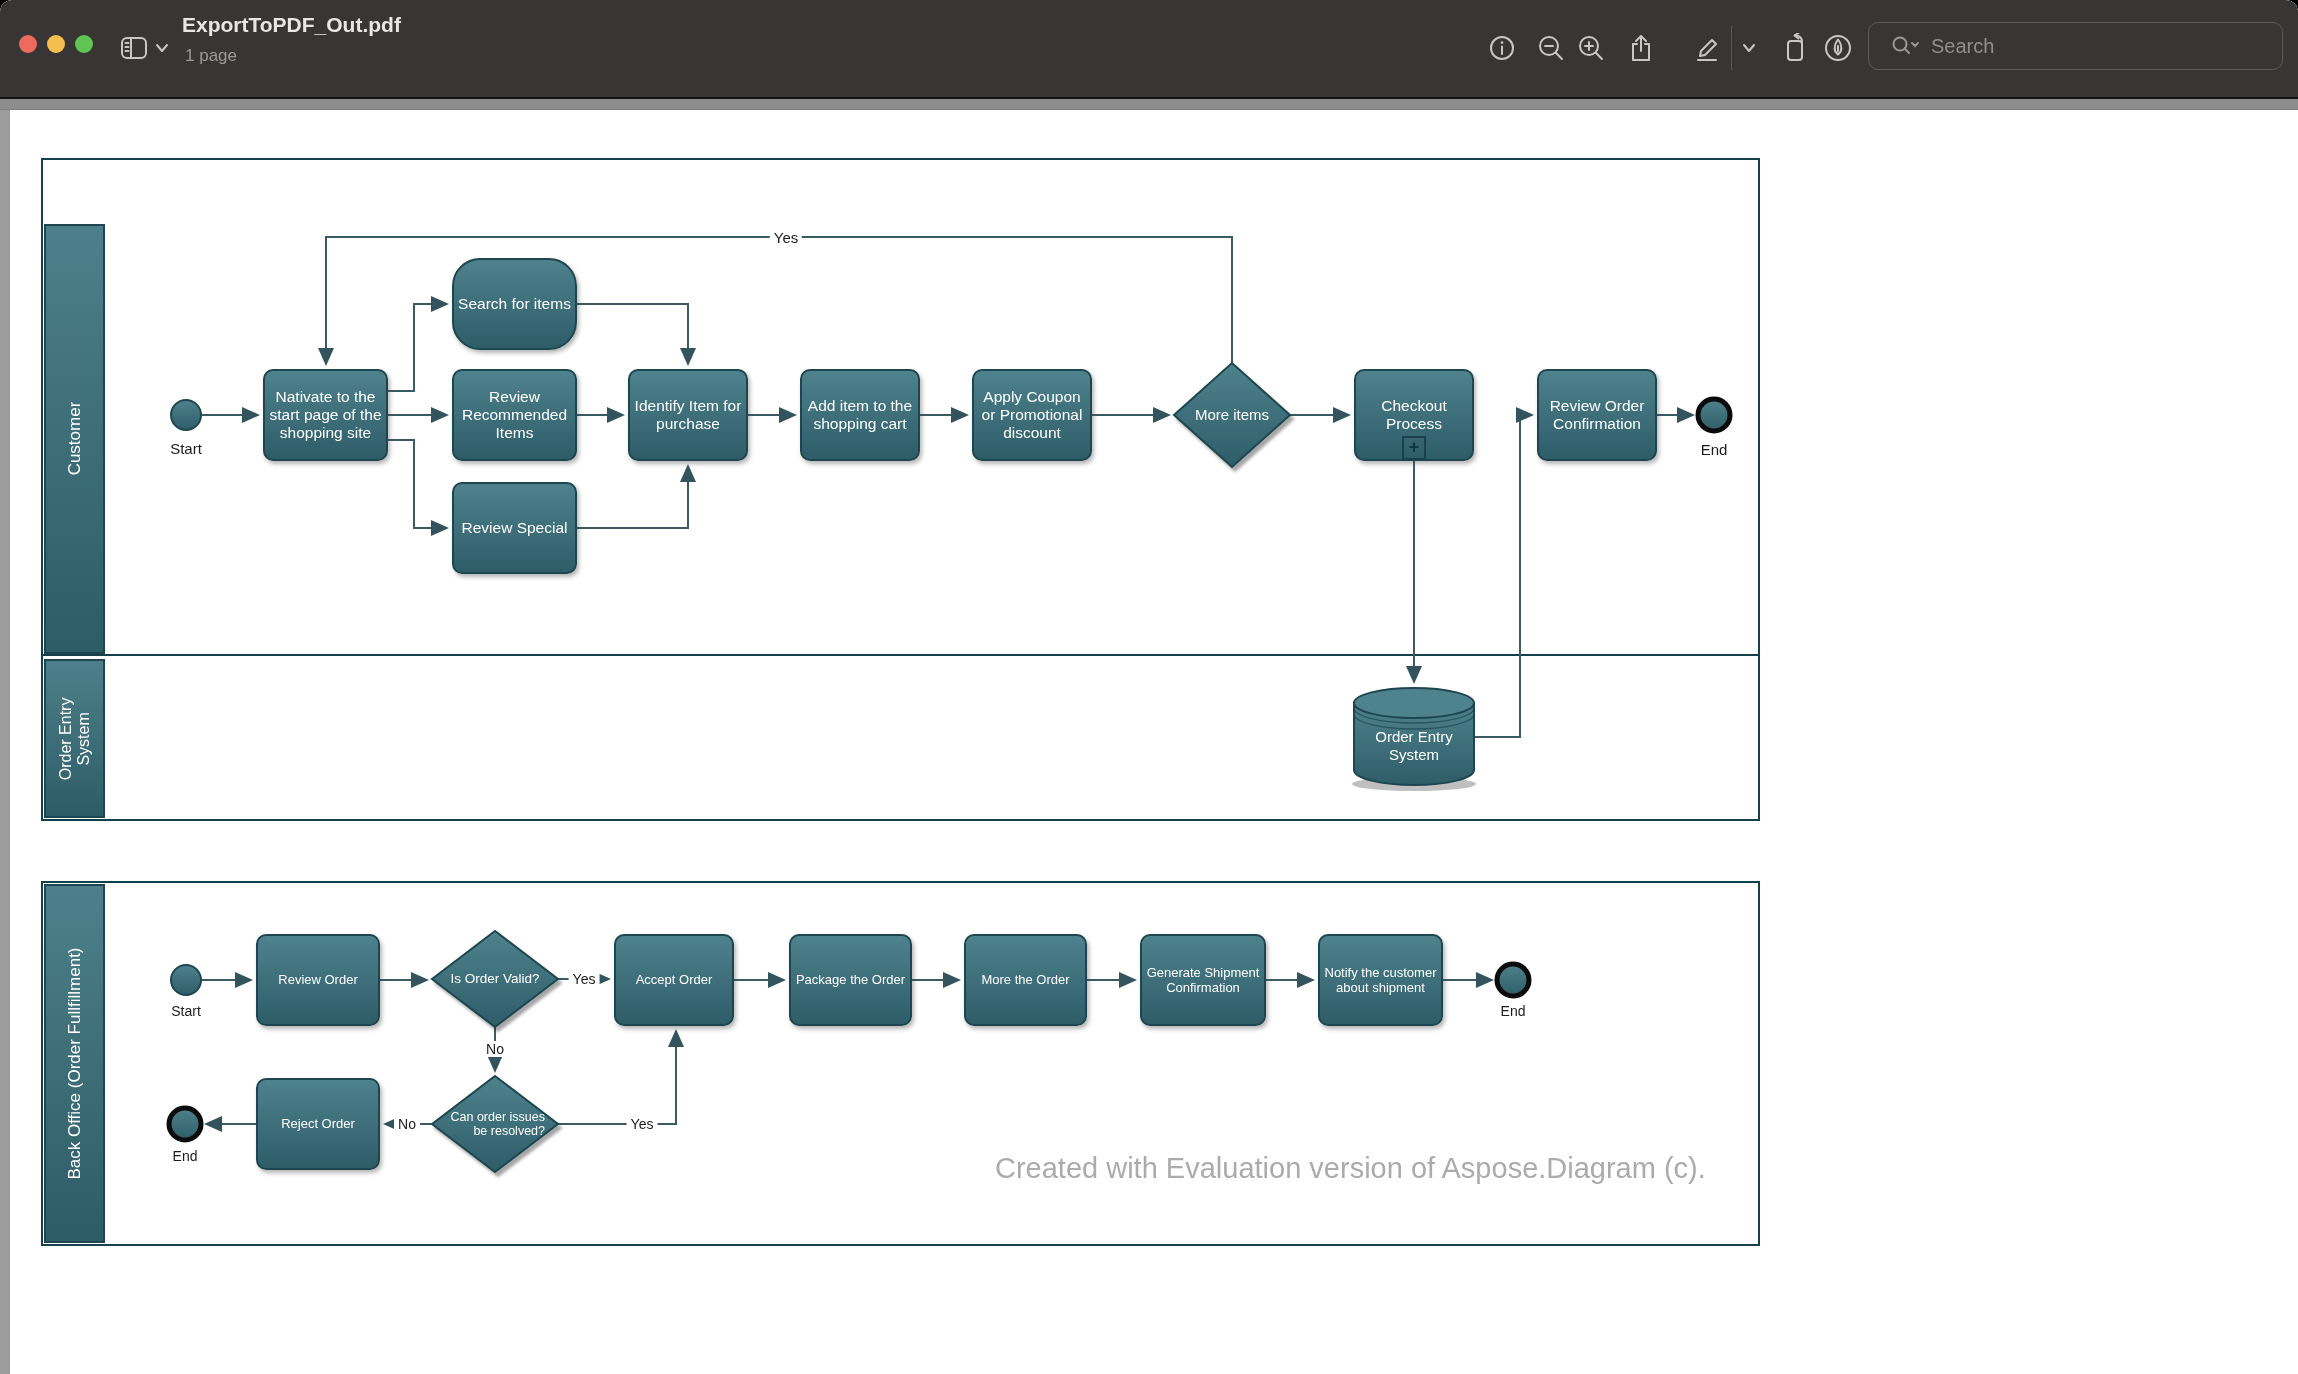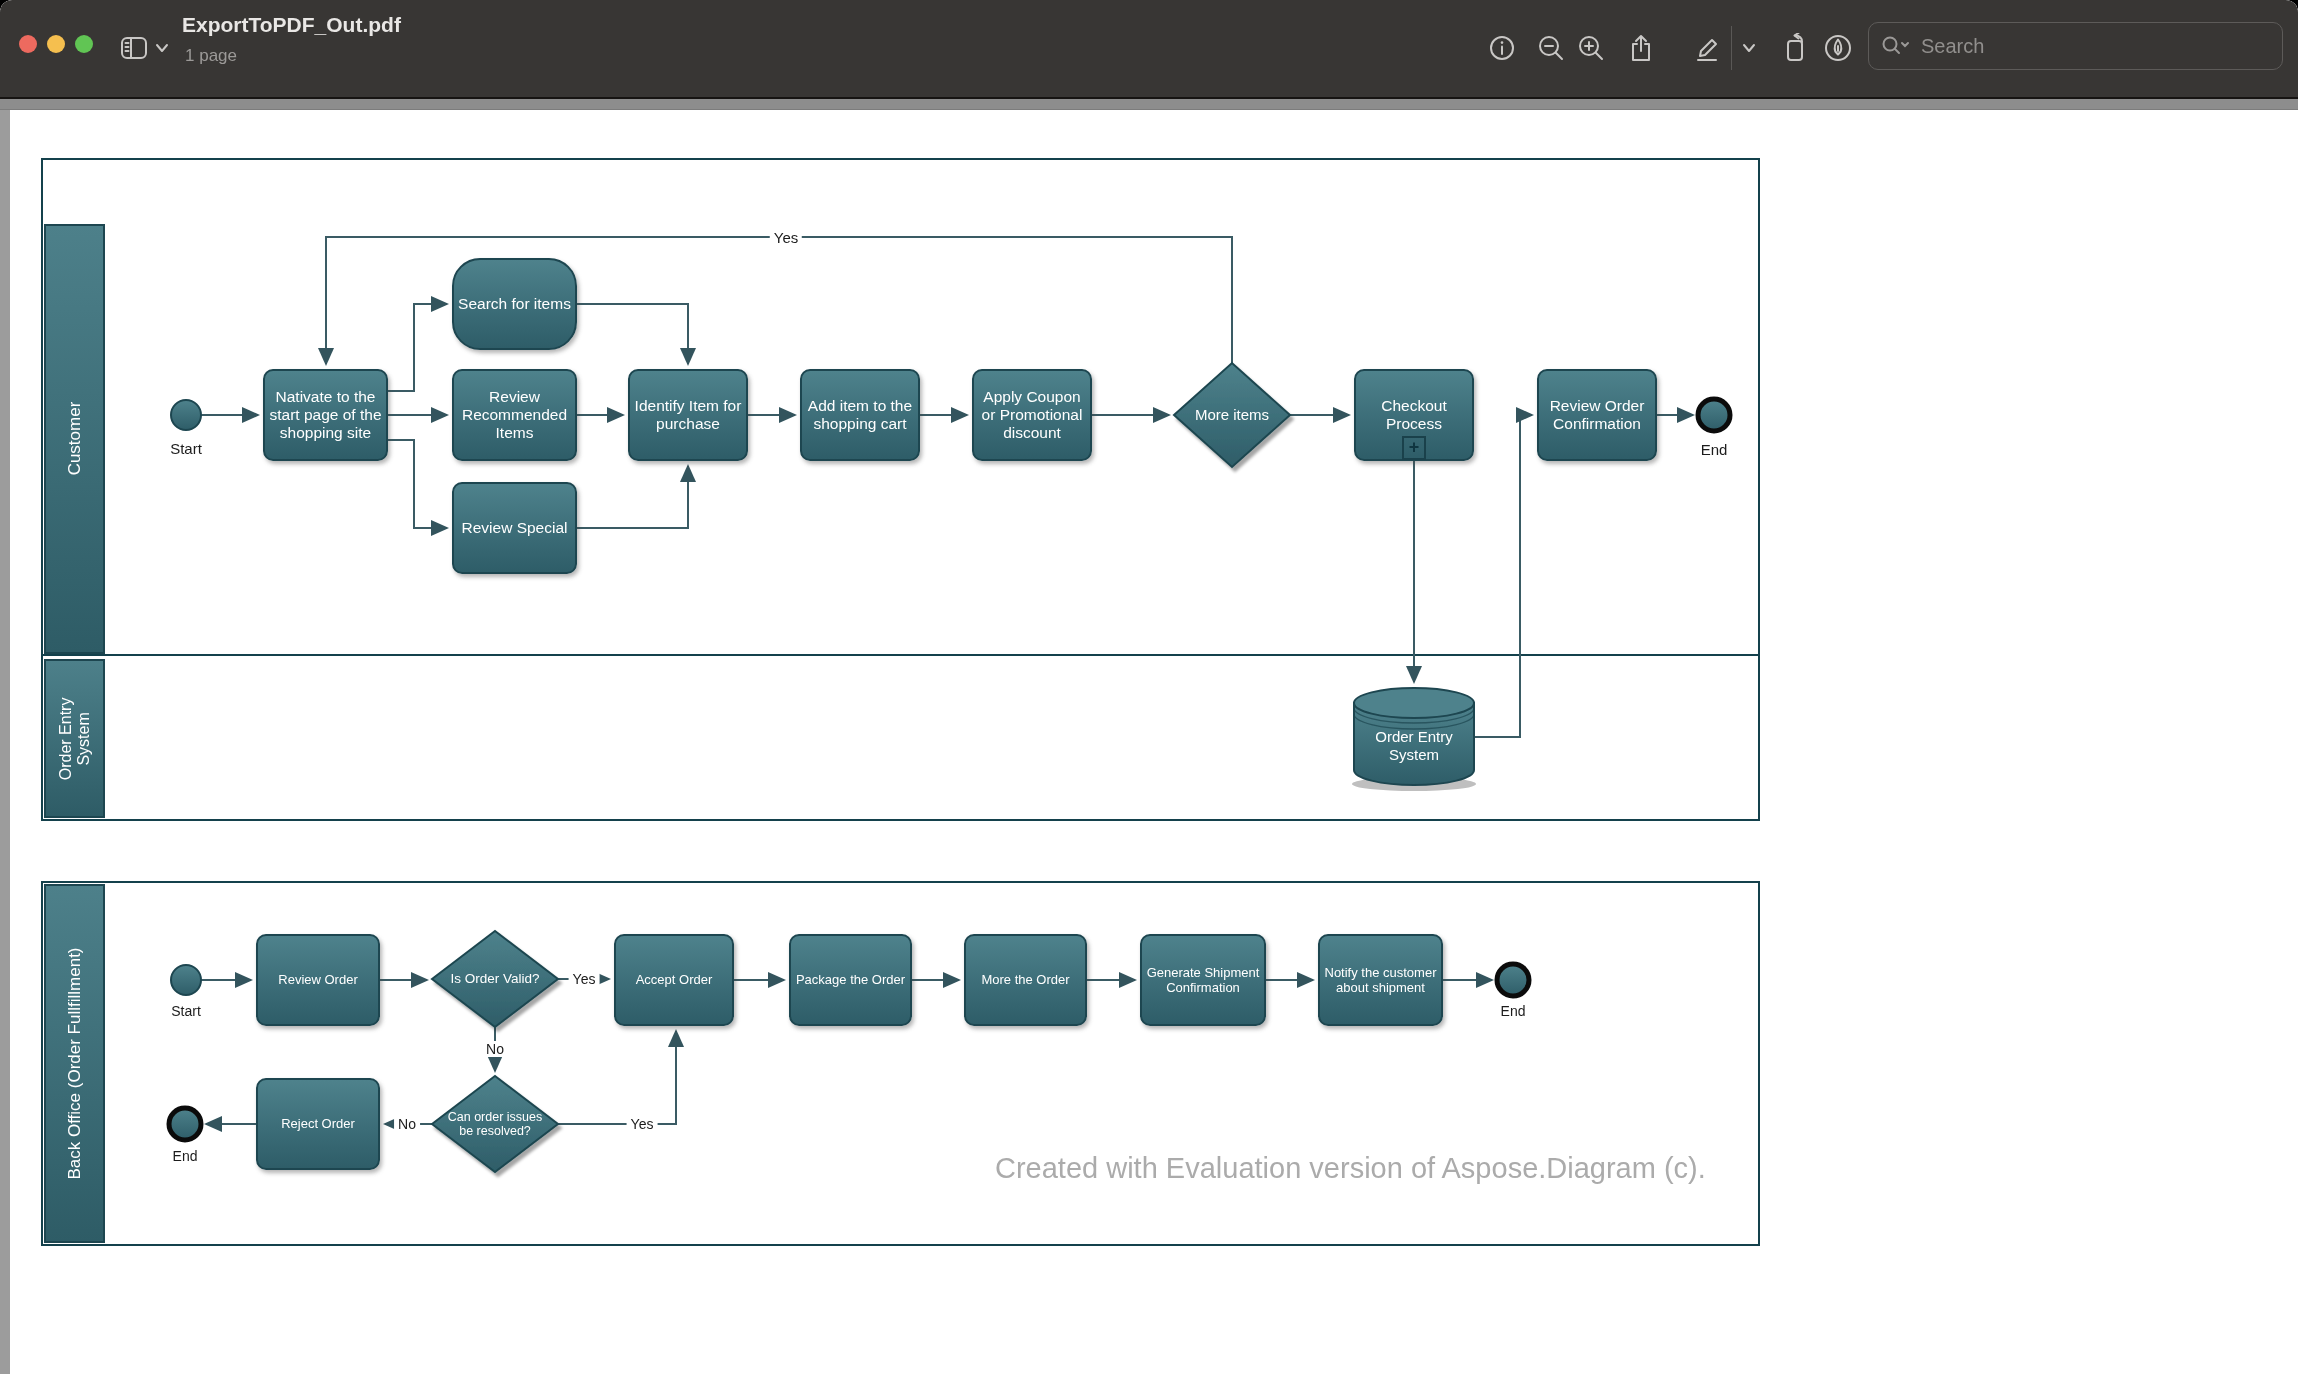--- a/index.html
+++ b/index.html
@@ -11,42 +11,42 @@
   .tlight{position:absolute;top:35px;width:18px;height:18px;border-radius:50%;}
   #graybar{position:absolute;left:0;top:99px;width:2298px;height:10px;background:#8d8d8d;border-bottom:1px solid #7c7c7c;}
   #pagebg{position:absolute;left:0;top:110px;width:2298px;height:1264px;background:#ffffff;}
   #leftmargin{position:absolute;left:0;top:110px;width:10px;height:1264px;background:#9c9c9c;}
   #wintitle{position:absolute;left:182px;top:13px;color:#e9e7e5;font-size:21px;font-weight:700;}
   #winsub{position:absolute;left:185px;top:46px;color:#9c9a98;font-size:17px;}
   .ticon{position:absolute;top:29px;width:32px;height:38px;display:flex;align-items:center;justify-content:center;cursor:default;}
   .ticon svg{stroke:#c9c7c5;fill:none;stroke-width:2;stroke-linecap:round;stroke-linejoin:round;}
   #tb-divider{position:absolute;left:1731px;top:26px;width:1px;height:44px;background:#5a5856;}
   #searchfield{position:absolute;left:1868px;top:22px;width:415px;height:48px;border:1.5px solid #5d5b59;
-               border-radius:10px;display:flex;align-items:center;box-sizing:border-box;padding-left:12px;}
+               border-radius:10px;display:flex;align-items:center;box-sizing:border-box;padding-left:22px;}
   #searchfield svg{stroke:#9b9997;fill:none;stroke-width:2;stroke-linecap:round;}
   #searchfield input{background:transparent;border:none;outline:none;color:#cac8c6;font-size:20px;
                      font-family:inherit;margin-left:8px;width:300px;}
   #searchfield input::placeholder{color:#918f8d;}
   
   .pool{position:absolute;border:2px solid #14414c;background:#fff;box-sizing:border-box;}
   #pool1-title{position:absolute;left:41px;top:158px;width:1719px;height:63px;box-sizing:border-box;
                border:2px solid #14414c;color:#fff;font-size:31px;display:flex;align-items:center;padding-left:12px;
                background:linear-gradient(180deg,#2b5863 0%,#497e88 62%,#3c6f79 100%);}
   .lane-label{position:absolute;width:61px;box-sizing:border-box;border:2px solid #1d4650;
               background:linear-gradient(180deg,#4d808a 0%,#2e5c66 100%);
               display:flex;align-items:center;justify-content:center;overflow:hidden;}
   .vtext{transform:rotate(-90deg);flex:0 0 auto;color:#fff;font-size:17px;line-height:1.12;text-align:center;}
   .lane-sep{position:absolute;background:#14414c;}
   .task{position:absolute;box-sizing:border-box;border:2px solid #1d4650;border-radius:10px;
         background:linear-gradient(180deg,#4e828c 0%,#3c6d78 55%,#2e5d68 100%);
         color:#fff;display:flex;align-items:center;justify-content:center;text-align:center;
         font-size:15.5px;line-height:1.18;padding:4px;box-shadow:2px 3px 4px rgba(70,70,70,.40);}
   .task.small{font-size:13px;}
   .gw-label{position:absolute;color:#fff;display:flex;align-items:center;justify-content:center;
-            text-align:center;line-height:1.15;}
+            text-align:right;line-height:1.15;}
   .flabel{position:absolute;transform:translate(-50%,-50%);color:#1c1c1c;font-size:15px;white-space:nowrap;}
   .flabel.small{font-size:14px;}
   .online{background:#fff;padding:0 4px;}
   #plus-marker{position:absolute;left:1402px;top:436px;width:24px;height:24px;box-sizing:border-box;
                border:2px solid #1a414b;color:#0f3540;font-size:18px;font-weight:700;line-height:19px;text-align:center;}
   #watermark{position:absolute;left:995px;top:1152px;width:820px;color:#ababab;font-size:29px;white-space:nowrap;}
   #overlay{position:absolute;left:0;top:0;width:2298px;height:1374px;pointer-events:none;}
   .db-label{position:absolute;color:#fff;font-size:15px;text-align:center;line-height:1.2;}
 </style>
 </head>

